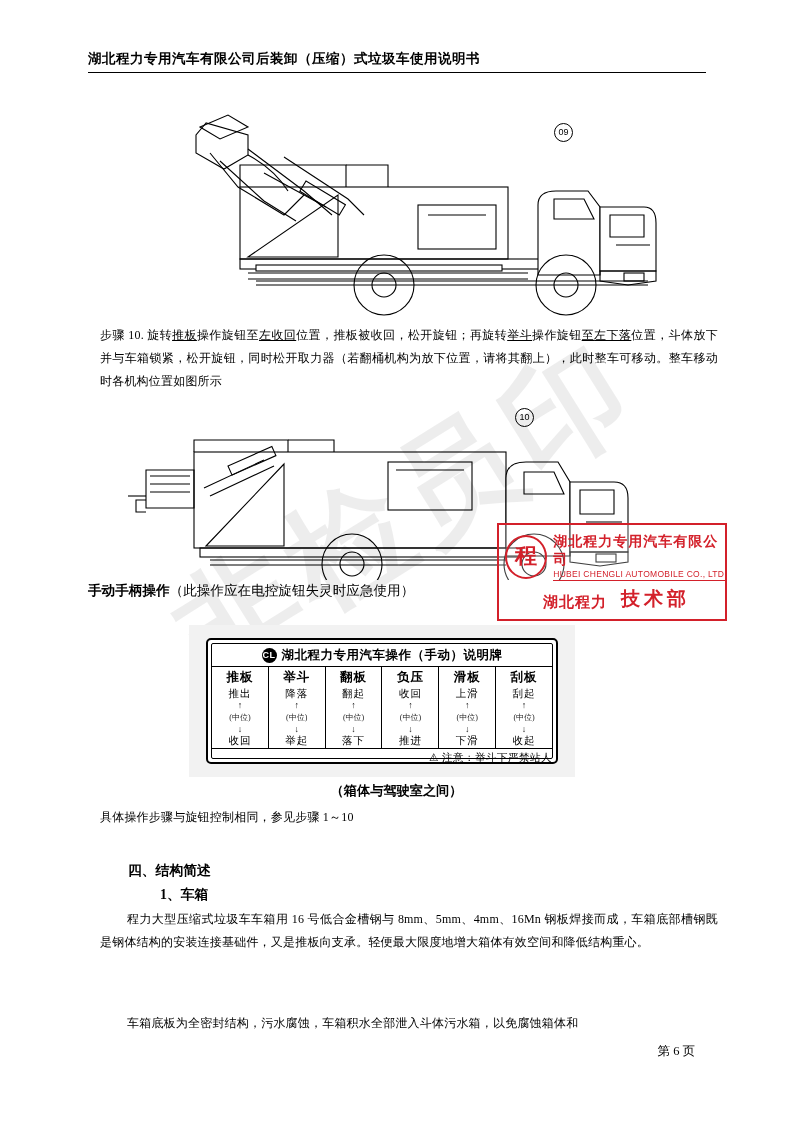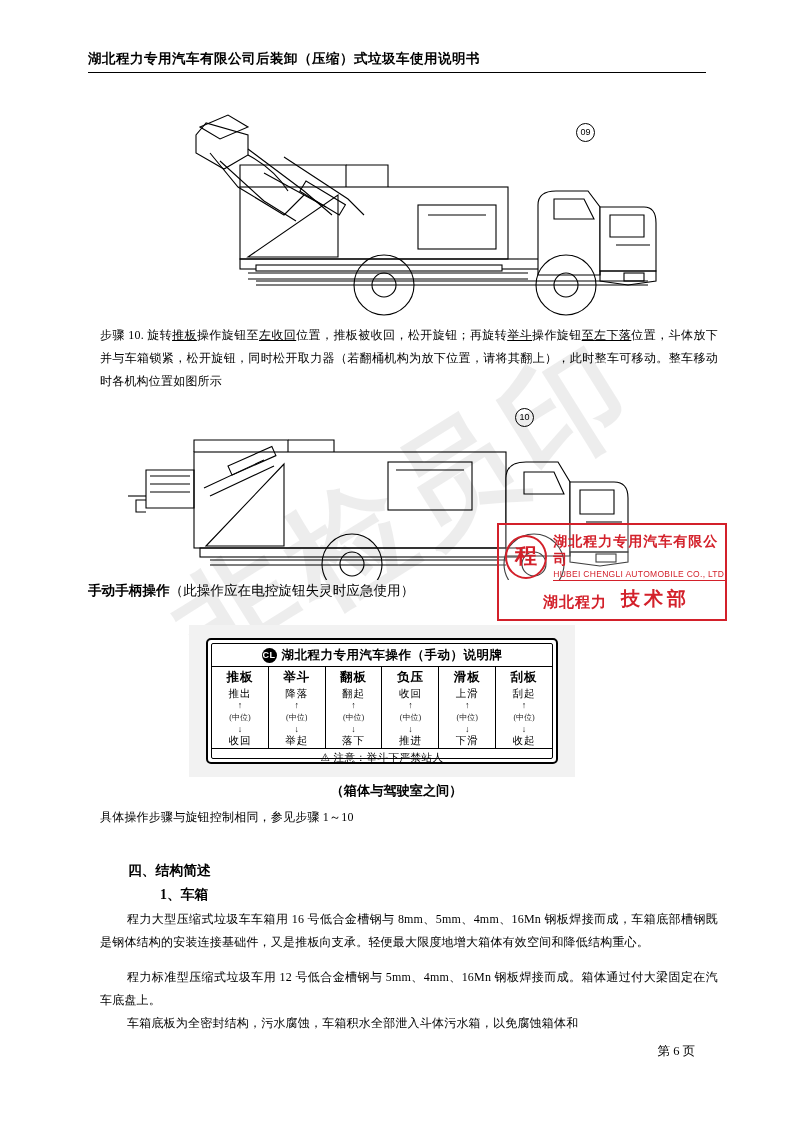--- a/index.html
+++ b/index.html
@@ -159,21 +159,21 @@
     color: #222;
   }
   .plate-col .arrow-up,
   .plate-col .arrow-dn {
     font-size: 9px;
     line-height: 9px;
     color: #111;
   }
   .plate-note {
     border-top: 1px solid #000;
-    text-align: center;
+    text-align: right;
     font-size: 10.5px;
     padding: 2px 0 1px 0;
     letter-spacing: 0.5px;
   }
   .plate-caption {
     position: absolute;
     left: 0;
     right: 0;
     top: 782px;
     text-align: center;
@@ -327,21 +327,21 @@
 
         <circle cx="296" cy="190" r="30"></circle>
         <circle cx="296" cy="190" r="12"></circle>
         <circle cx="478" cy="190" r="30"></circle>
         <circle cx="478" cy="190" r="12"></circle>
 
         <rect x="330" y="110" width="78" height="44"></rect>
         <path d="M340 120 L398 120"></path>
       </g>
     </svg>
-    <div class="fig-num" style="left:488px; top:28px;">09</div>
+    <div class="fig-num" style="left:466px; top:28px;">09</div>
   </div>
 
   <div class="para" style="left:88px; top:324px; width:618px;">
     <span>步骤 10. 旋转</span><span class="u">推板</span><span>操作旋钮至</span><span class="u">左收回</span><span>位置，推板被收回，松开旋钮；再旋转</span><span class="u">举斗</span><span>操作旋钮</span><span class="u">至</span><span class="u">左下落</span><span>位置，斗体放下并与车箱锁紧，松开旋钮，同时松开取力器（若翻桶机构为放下</span><span>位置，请将其翻上），此时整车可移动。整车移动时各机构位置如图所示</span>
   </div>
 
   <div class="figure" style="left:88px; top:400px; width:618px; height:180px;">
     <svg width="618" height="180" viewBox="0 0 618 180">
       <g fill="none" stroke="#000" stroke-width="1.1">
 
@@ -476,19 +476,18 @@
 
   <div class="plate-caption">（箱体与驾驶室之间）</div>
 
   <div class="para" style="left:88px; top:806px; width:618px;">具体操作步骤与旋钮控制相同，参见步骤 1～10</div>
 
   <div class="sec-h" style="left:88px; top:862px;">四、结构简述</div>
   <div class="sec-h" style="left:120px; top:886px;">1、车箱</div>
 
   <div class="para" style="left:88px; top:908px; width:618px; text-indent:27px;">程力大型压缩式垃圾车车箱用 16 号低合金槽钢与 8mm、5mm、4mm、16Mn 钢板焊接而成，车箱底部槽钢既是钢体结构的安装连接基础件，又是推板向支承。轻便最大限度地增大箱体有效空间和降低结构重心。</div>
 
-  <div class="para" style="left:88px; top:966px; width:618px; text-indent:27px;">程力标准型压缩式垃圾车用 12 号低合金槽钢与 5mm、4mm、16Mn 钢板焊接而成。箱体通过付大梁固定在汽车底盘上。</div>
 
   <div class="para" style="left:88px; top:1012px; width:618px; text-indent:27px;">车箱底板为全密封结构，污水腐蚀，车箱积水全部泄入斗体污水箱，以免腐蚀箱体和</div>
 
   <div class="footer">第 6 页</div>
 
 </div>
 
 </body></html>

